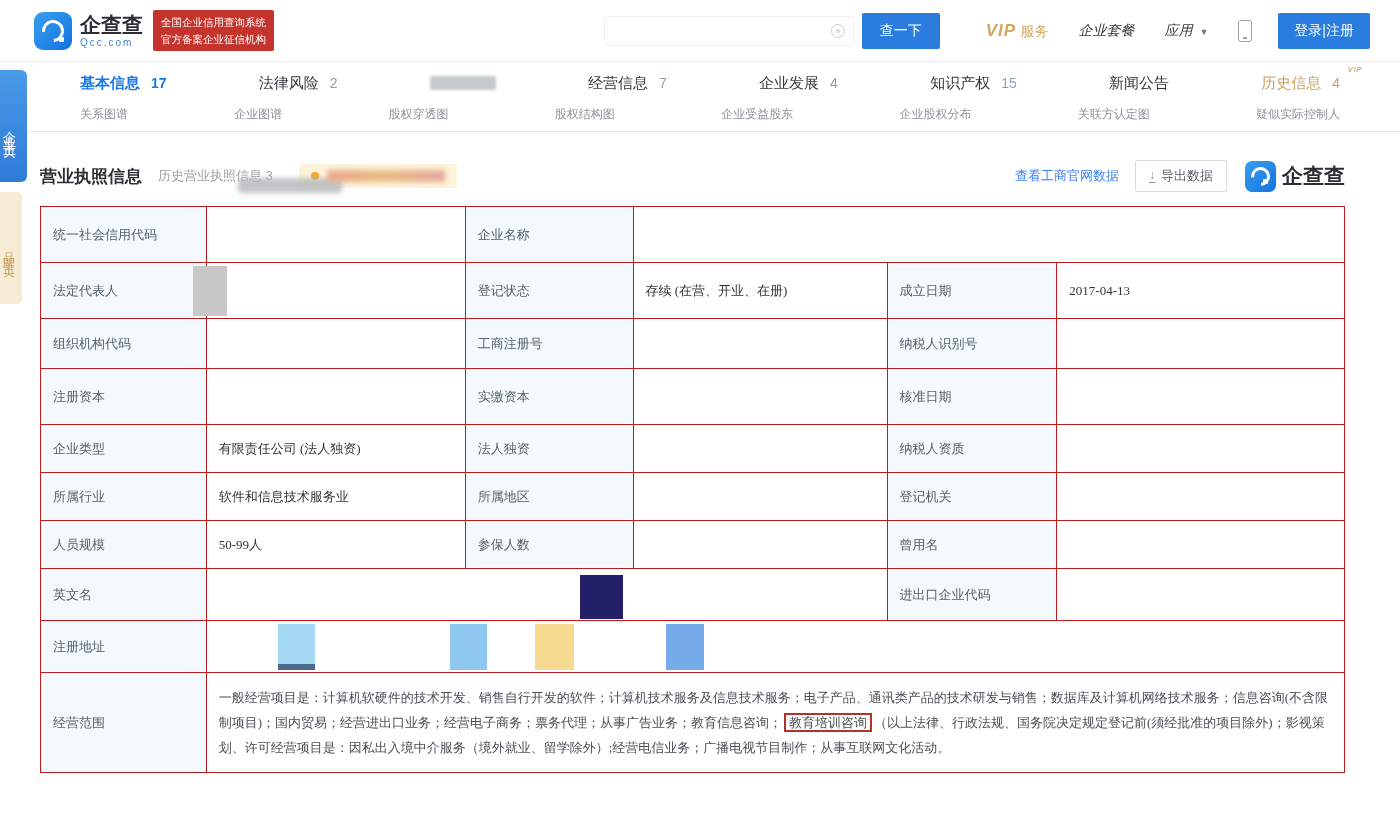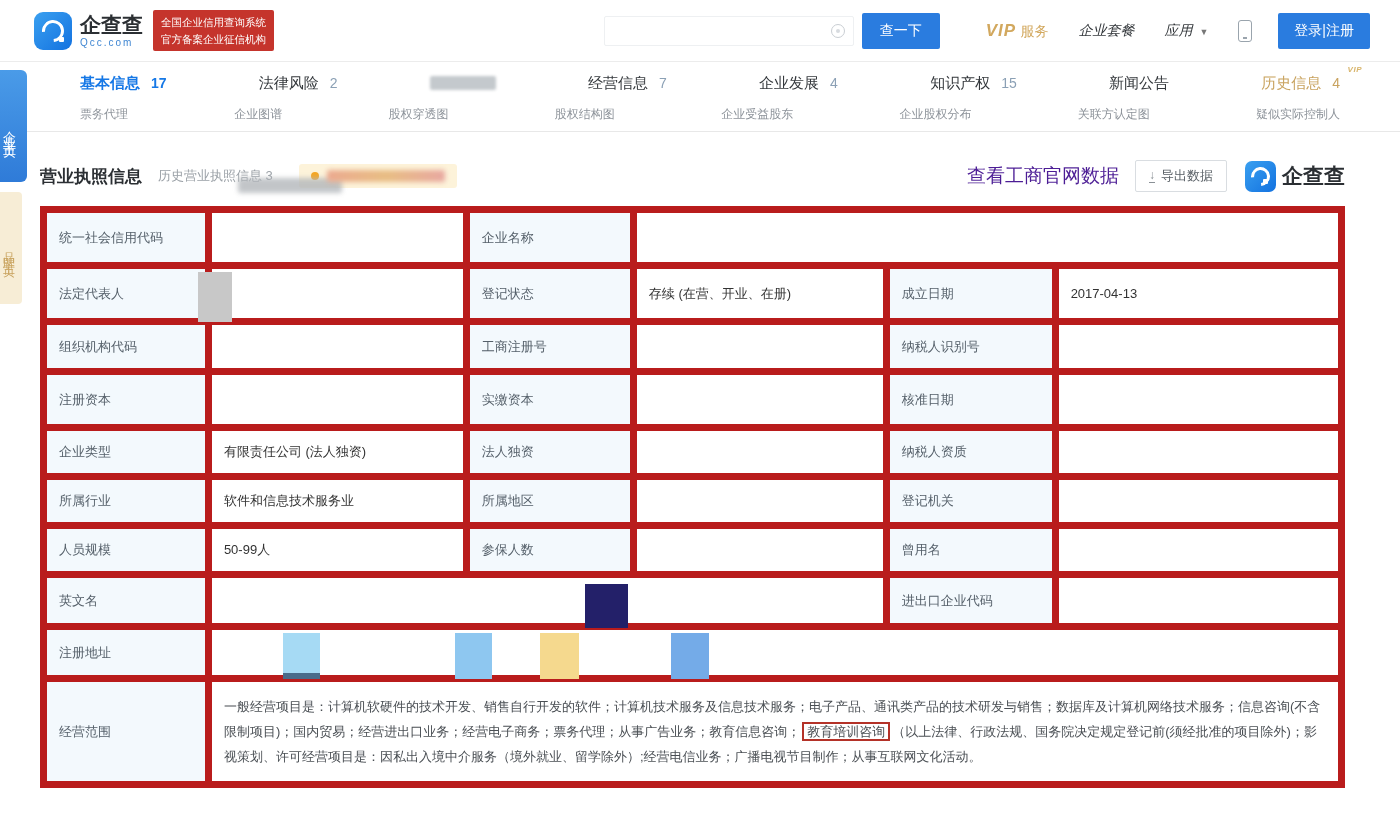--- a/index.html
+++ b/index.html
@@ -70,34 +70,34 @@
   .section-title { font-size:17px; font-weight:bold; color:#2b2f33; }
   .history-link { font-size:13px; color:#9aa0a6; margin-left:16px; cursor:pointer; }
   .redact-smudge { position:absolute; left:198px; top:18px; width:104px; height:15px;
     background:#b3b7bb; opacity:.8; filter:blur(2.5px); border-radius:2px; }
   .alert-badge { margin-left:26px; background:#fdf3da; border-radius:3px; height:24px;
     display:flex; align-items:center; padding:0 12px; cursor:pointer; }
   .alert-dot { width:8px; height:8px; border-radius:50%; background:#f5a623; margin-right:8px; flex:none; }
   .alert-blur { width:118px; height:12px; border-radius:2px;
     background:linear-gradient(90deg,#eba98f,#e8bd83,#e8a7a0); filter:blur(2.6px); }
   .sh-right { margin-left:auto; display:flex; align-items:center; }
-  .view-official { font-size:19px; color:#4c1d95; cursor:pointer; filter:blur(.4px);font-family:Liberation Mono, monospace; }
+  .view-official { font-size:13px; color:#3b82f6; cursor:pointer; filter:blur(.4px);font-family:Liberation Mono, monospace; }
   .export-btn { margin-left:16px; border:1px solid #d9dde1; background:#fff; border-radius:2px;
     font-size:13px; color:#596066; padding:6px 13px; cursor:pointer; display:flex; align-items:center; }
   .dl-icon { font-size:12px; line-height:1; border-bottom:1.5px solid #8a9096; padding-bottom:1px;
     margin-right:6px; color:#8a9096; }
   .watermark { display:flex; align-items:center; margin-left:18px; }
   .watermark .qcc-icon { width:31px; height:31px; border-radius:7px; }
   .watermark .qcc-icon::before { inset:6px; border-width:3px; }
   .wm-text { font-size:21px; font-weight:bold; color:#2b2f33; margin-left:6px; }
 
   
   table.license { width:100%; border-collapse:collapse; table-layout:fixed; }
-  table.license td { border:7px solid #b91c1c; font-size:13px; padding:12px 12px;
-    position:relative; overflow:visible; vertical-align:middle; }
+  table.license td { border:1px solid #b91c1c; font-size:13px; padding:12px 12px;
+    position:relative; overflow:visible; vertical-align:middle;font-family:Liberation Serif, serif; }
   td.label { background:#f3f9fd; color:#55606a; }
   td.value { background:#fff; color:#333; }
   td.scope-cell { padding:10px 14px; }
   .scope-text { line-height:25px; font-size:13px; color:#4a4f54; }
   .scope-hl { border:2px solid #b43228; padding:0 3px; margin:0 2px; font-style:normal; }
   .redact-block { position:absolute; z-index:5; }
   .redact-bar { position:absolute; left:0; right:0; bottom:0; height:6px; }
 </style>
 </head>
 <body>
@@ -142,21 +142,21 @@
       <span class="nav-tab active"><span class="t-label">基本信息</span><span class="t-count">17</span></span>
       <span class="nav-tab"><span class="t-label">法律风险</span><span class="t-count">2</span></span>
       <span class="nav-tab redacted"><span class="redact-text"></span></span>
       <span class="nav-tab"><span class="t-label">经营信息</span><span class="t-count">7</span></span>
       <span class="nav-tab"><span class="t-label">企业发展</span><span class="t-count">4</span></span>
       <span class="nav-tab"><span class="t-label">知识产权</span><span class="t-count">15</span></span>
       <span class="nav-tab"><span class="t-label">新闻公告</span></span>
       <span class="nav-tab vip"><span class="t-label">历史信息</span><span class="t-count">4</span><span class="vip-flag">VIP</span></span>
     </div>
   <div class="nav-sublinks">
-      <span class="nav-sublink">票务代理</span>
+      <span class="nav-sublink">关系图谱</span>
       <span class="nav-sublink">企业图谱</span>
       <span class="nav-sublink">股权穿透图</span>
       <span class="nav-sublink">股权结构图</span>
       <span class="nav-sublink">企业受益股东</span>
       <span class="nav-sublink">企业股权分布</span>
       <span class="nav-sublink">关联方认定图</span>
       <span class="nav-sublink">疑似实际控制人</span>
     </div>
 </div>
 

